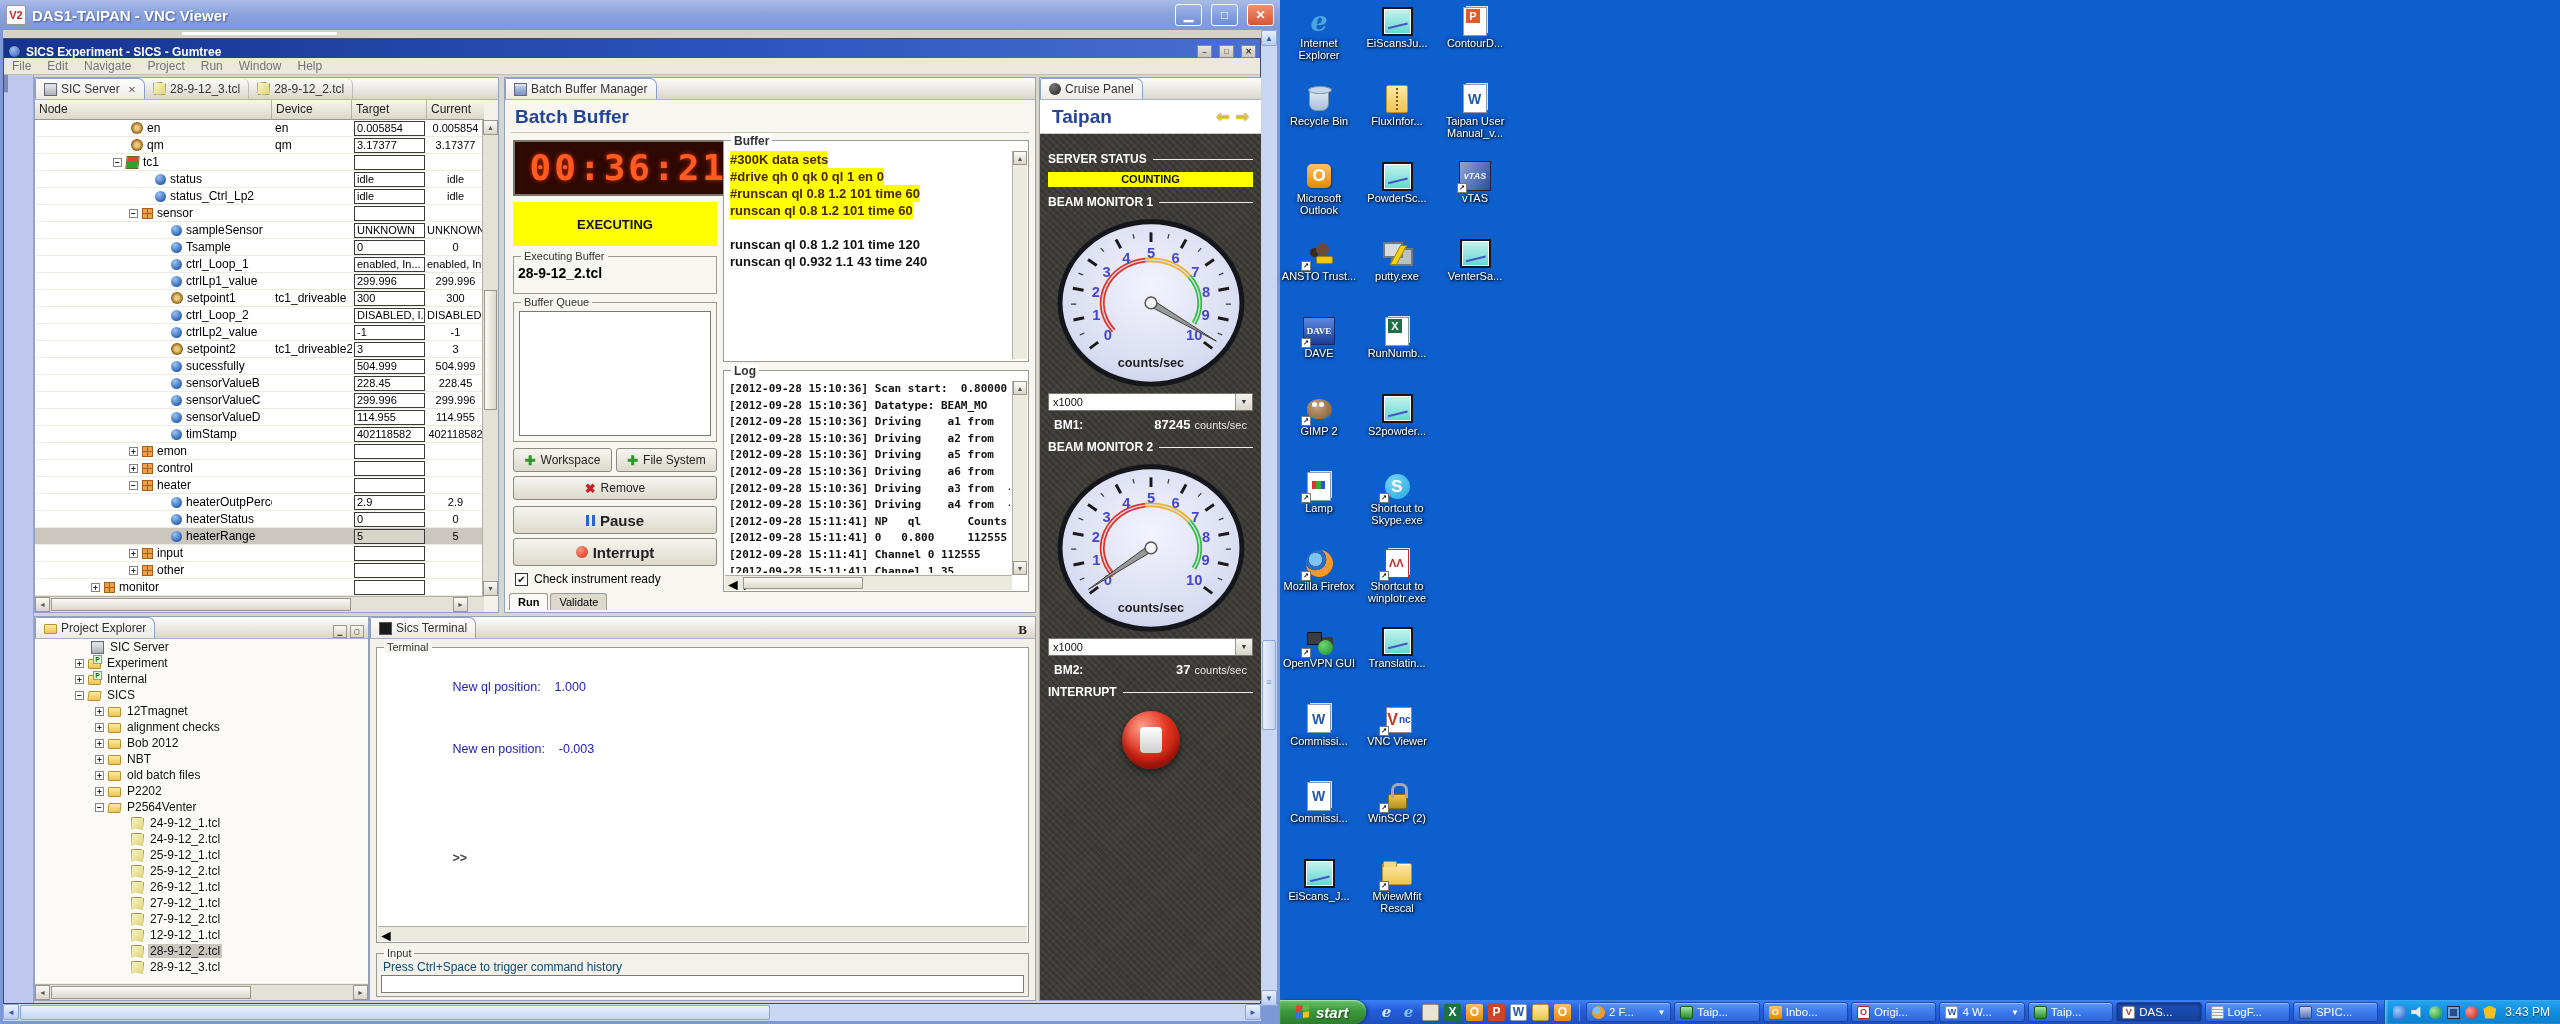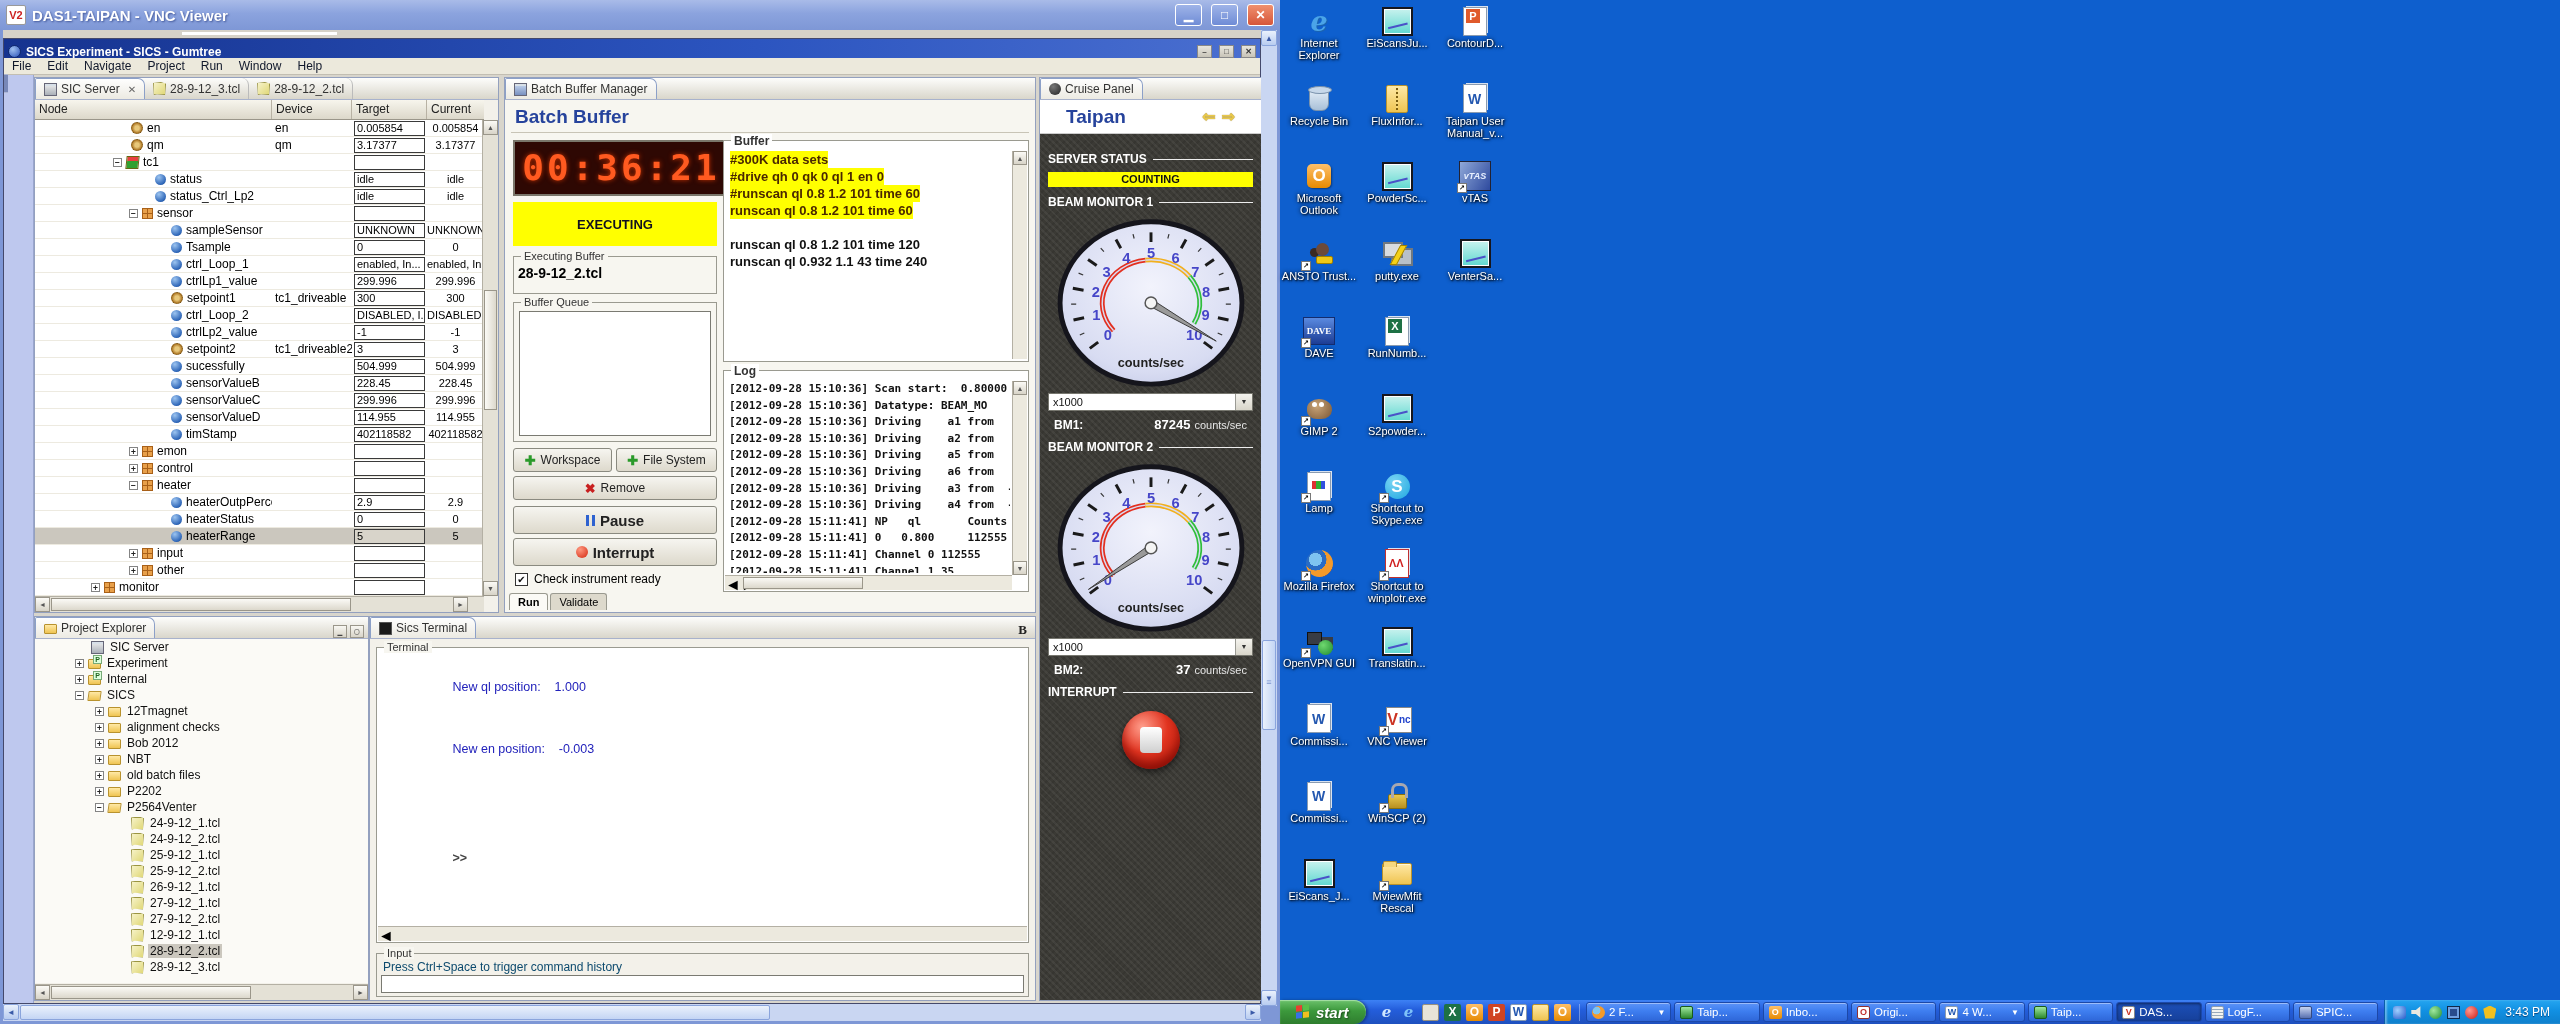--- a/index.html
+++ b/index.html
@@ -26,21 +26,21 @@
   .hsb .thumb{position:absolute;left:17px;top:1px;width:750px;height:15px;background:linear-gradient(#EAF1FC,#C4D5F4);border:1px solid #8AA4DC;border-radius:2px}
   .vnc-bottom{position:absolute;left:0;top:1021px;width:1280px;height:3px;background:#7E97D6}
 
   
   .gumtree{position:absolute;left:3px;top:38px;width:1258px;height:966px;background:#D8D5CC;border:1px solid #44496B}
   .g-title{position:absolute;left:0;top:0;width:100%;height:25px;background:linear-gradient(90deg,#16338F,#2C55C0 60%,#4A6FD0);display:flex;align-items:center;gap:5px;padding:0 4px}
   .g-ico{width:13px;height:13px;border-radius:50%;background:radial-gradient(circle at 35% 30%,#9FC0F0,#2850B8);border:1px solid #102A6E}
   .g-title-text{color:#fff;font-weight:bold;font-size:12px;flex:1}
   .gbtn{width:15px;height:13px;background:linear-gradient(#E8E6DE,#C8C4B8);border:1px solid #888;font:bold 8px/11px "Liberation Sans",sans-serif;text-align:center;color:#333;margin-left:2px}
   .g-menu{position:absolute;left:0;top:19px;width:100%;height:17px;background:#ECE9DC;border-bottom:1px solid #C2BEB2;display:flex;align-items:center;padding-left:8px;gap:16px}
-  .g-menu span{font-size:12px;color:#0f172a}
+  .g-menu span{font-size:12px;color:#737373}
   .g-body{position:absolute;left:0;top:36px;width:1256px;height:928px;background:#D8D5CC}
 
   .fastview{position:absolute;left:0;top:0;width:30px;height:100%;background:#BEC8EE;border-right:1px solid #9AA6CE}
   .fv-ico{width:18px;height:18px;margin:6px auto 0;background:#fff;border:1px solid #7888B8;border-radius:2px;position:relative}
   .fv-ico.a::before{content:"";position:absolute;inset:3px 6px 3px 3px;background:linear-gradient(#6FA8E8,#2858B0)}
   .fv-ico.b::before{content:"";position:absolute;inset:3px;background:linear-gradient(#B8E8B8,#48A048);box-shadow:2px -2px 0 #DDD}
 
   .panel{position:absolute;background:#F3F1EA;border:1px solid #93A0BE}
   .ptabs{position:absolute;left:0;top:0;width:100%;height:22px;background:linear-gradient(#FDFDFB,#D9D6CB);border-bottom:1px solid #A8B2CC;display:flex;align-items:flex-end}
   .ptab{height:21px;display:flex;align-items:center;gap:4px;padding:0 8px;font-size:12px;color:#333;border-right:1px solid #BBB;border-radius:2px 7px 0 0}
@@ -83,21 +83,21 @@
   .gsb-v{position:absolute;right:0;top:42px;width:16px;height:476px;background:#E4E1D6;border-left:1px solid #B4B0A4}
   .gsb-v .arr,.gsb-h .arr{position:absolute;width:15px;height:15px;background:linear-gradient(#FBFAF6,#D8D4C8);border:1px solid #9A968A;color:#555;font-size:7px;line-height:14px;text-align:center}
   .gsb-v .thumb{position:absolute;left:1px;top:170px;width:13px;height:120px;background:linear-gradient(90deg,#FBFAF6,#DCD8CC);border:1px solid #9A968A}
   .gsb-h{position:absolute;left:0;bottom:0;width:449px;height:16px;background:#E4E1D6;border-top:1px solid #B4B0A4}
   .gsb-h .thumb{position:absolute;left:16px;top:1px;width:300px;height:13px;background:linear-gradient(#FBFAF6,#DCD8CC);border:1px solid #9A968A}
 
   
   #batchPanel{left:500px;top:2px;width:532px;height:536px;background:#F7F6F0}
   .bb-head{position:absolute;left:10px;top:28px;font-size:19px;color:#26439C;font-weight:bold}
   .bb-rule{position:absolute;left:6px;top:54px;width:518px;height:1px;background:#C8C4B6}
-  .lcd{position:absolute;left:8px;top:62px;width:216px;height:56px;background:#2E0803;border:2px solid #7A766A;color:#FF5A20;font:bold 36px/52px "DejaVu Sans Mono",monospace;text-align:center;letter-spacing:3px;text-shadow:0 0 5px #C33000}
+  .lcd{position:absolute;left:8px;top:62px;width:216px;height:56px;background:#2E0803;border:2px solid #7A766A;color:#FF5A20;font:bold 36px/52px "DejaVu Sans Mono",monospace;text-align:right;letter-spacing:3px;text-shadow:0 0 5px #C33000}
   .exec{position:absolute;left:8px;top:124px;width:204px;height:44px;background:#FFFF00;display:flex;align-items:center;justify-content:center;font-weight:bold;font-size:13px;color:#101020}
   .group{position:absolute;border:1px solid #9A9A90;background:#F7F6F0}
   .glabel{position:absolute;top:-7px;left:7px;background:#F7F6F0;padding:0 3px;font-size:11px;color:#333}
   #grpExec{left:8px;top:178px;width:204px;height:38px}
   #grpExec .val{font-weight:bold;font-size:14px;padding:8px 4px 0}
   #grpQueue{left:8px;top:224px;width:204px;height:140px}
   #grpQueue .list{position:absolute;inset:8px 5px 5px;background:#fff;border:1px solid #7A7A72}
   .bbtn{position:absolute;height:24px;background:linear-gradient(#F6F5F0,#DDD9CC);border:1px solid #8A8A80;border-radius:3px;display:flex;align-items:center;justify-content:center;gap:5px;font-size:12px;color:#222}
   .bbtn .plus{color:#2A9A2A;font-weight:bold;font-size:13px}
   .bbtn .xmark{color:#C82020;font-weight:bold;font-size:13px}
@@ -119,21 +119,21 @@
   .minivsb{position:absolute;right:1px;top:10px;bottom:2px;width:15px;background:#ECE9DE;border-left:1px solid #B4B0A4}
   .minivsb .arr{position:absolute;left:0;width:14px;height:14px;background:linear-gradient(#FBFAF6,#D8D4C8);border:1px solid #9A968A;color:#555;font-size:7px;line-height:13px;text-align:center}
   #grpLog{left:218px;top:292px;width:306px;height:222px;background:#FFF}
   .log-lines{position:absolute;inset:10px 18px 18px 5px;overflow:hidden}
   .log-line{font:bold 11px/16.6px "DejaVu Sans Mono",monospace;color:#111;white-space:pre}
   .minihsb{position:absolute;left:1px;right:16px;bottom:1px;height:15px;background:#ECE9DE;border-top:1px solid #B4B0A4}
   .minihsb .thumb{position:absolute;left:18px;top:1px;width:120px;height:12px;background:linear-gradient(#FBFAF6,#DCD8CC);border:1px solid #9A968A}
 
   
   #cruisePanel{left:1035px;top:2px;width:223px;height:924px;background:#FFF}
-  .cr-head{position:absolute;left:0;top:22px;width:100%;height:34px;background:#FFF;border-bottom:1px solid #CCC;display:flex;align-items:center;padding:0 26px}
+  .cr-head{position:absolute;left:0;top:22px;width:100%;height:34px;background:#FFF;border-bottom:1px solid #CCC;display:flex;align-items:center;padding:0 12px}
   .cr-title{font-size:19px;color:#26439C;font-weight:bold;flex:1}
   .navarrow{font-size:16px;font-weight:bold;color:#E8C84A;text-shadow:0 0 1px #806000;margin-left:6px}
   .cr-body{position:absolute;left:0;top:56px;width:100%;bottom:0;background-color:#3B3A35;background-image:repeating-linear-gradient(45deg,rgba(255,255,255,.05) 0 2px,transparent 2px 5px),repeating-linear-gradient(-45deg,rgba(0,0,0,.08) 0 2px,transparent 2px 5px);padding:10px 8px;color:#fff}
   .sect{display:flex;align-items:center;gap:6px;font-size:12px;font-weight:bold;color:#FFF;margin-top:8px}
   .sect::after{content:"";flex:1;height:1px;background:#EDEDED}
   .counting{margin-top:6px;height:15px;background:#FFFF00;color:#111;font:bold 11px/15px "Liberation Sans",sans-serif;text-align:center}
   .gauge{display:block;margin:4px auto 0}
   .combo{height:18px;background:#fff;border:1px solid #77776F;display:flex;margin-top:4px}
   .combo .val{flex:1;font:11px/16px "Liberation Sans",sans-serif;color:#111;padding-left:4px}
   .combo .btn{width:17px;background:linear-gradient(#F4F3EE,#D8D5CA);border-left:1px solid #9A9A94;text-align:center;font-size:7px;line-height:16px;color:#333}

